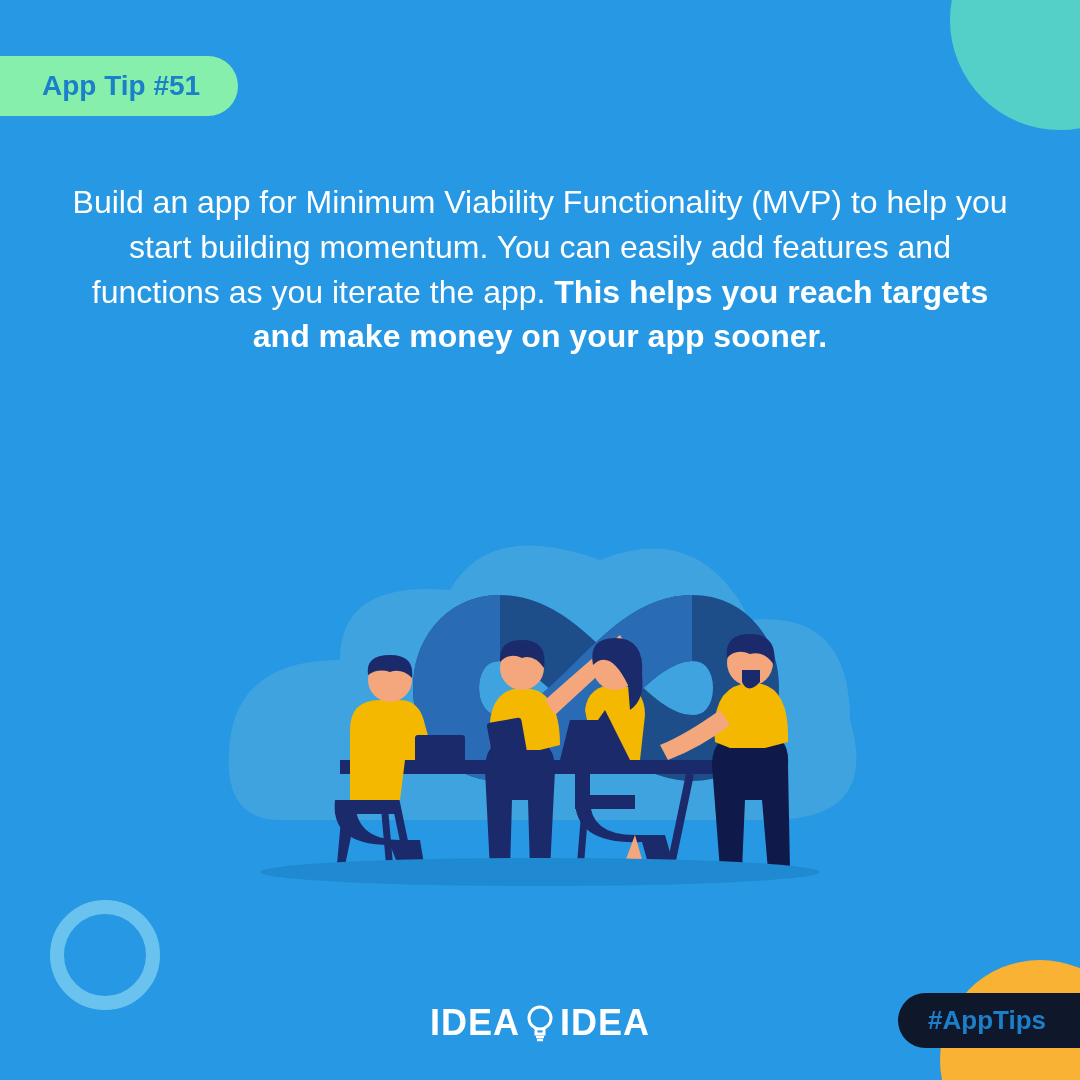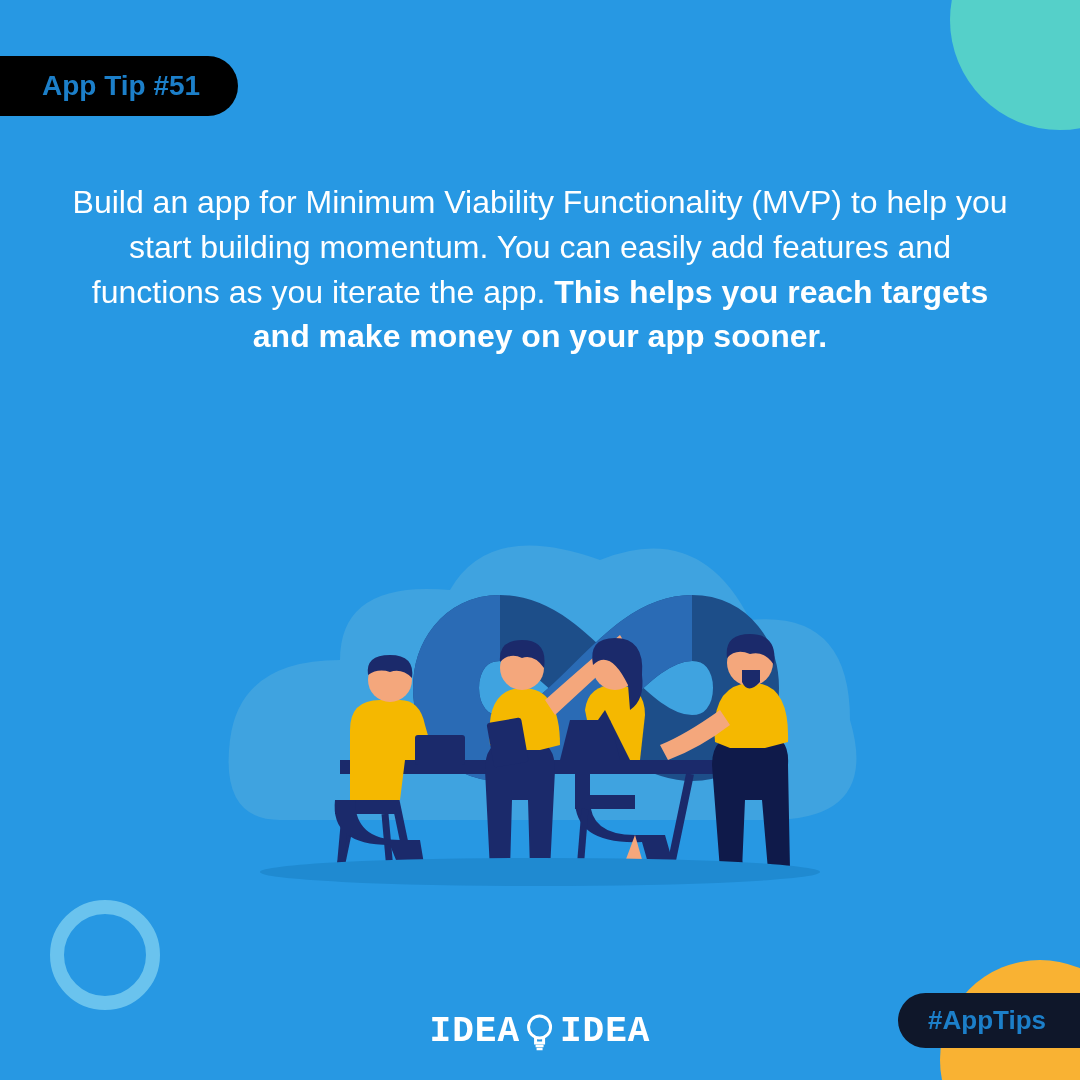--- a/index.html
+++ b/index.html
@@ -8,21 +8,21 @@
     height: 1080px;
     background: #2798e3;
     font-family: 'Segoe UI', Arial, sans-serif;
     position: relative;
     overflow: hidden;
   }
   .badge-top {
     position: absolute;
     top: 56px;
     left: 0;
-    background: #000000;
+    background: #86efac;
     color: #1c7fc9;
     font-size: 28px;
     font-weight: 700;
     padding: 14px 38px 14px 42px;
     border-radius: 0 30px 30px 0;
   }
   .corner-circle-tr {
     position: absolute;
     top: -90px;
     right: -90px;
@@ -64,31 +64,30 @@
     position: absolute;
     bottom: -80px;
     right: -60px;
     width: 200px;
     height: 200px;
     border-radius: 50%;
     background: #f9b233;
   }
   .logo {
     position: absolute;
-    bottom: 28px;
+    bottom: 36px;
     left: 50%;
     transform: translateX(-50%);
     color: #fff;
     font-size: 36px;
     font-weight: 700;
     letter-spacing: 1px;
     display: flex;
     align-items: center;
     gap: 6px;
-    font-family: Liberation Mono, monospace;
   }
   .logo .bulb {
     display: inline-block;
     width: 28px;
     height: 38px;
     position: relative;
   }
   .hashtag {
     position: absolute;
     bottom: 32px;

